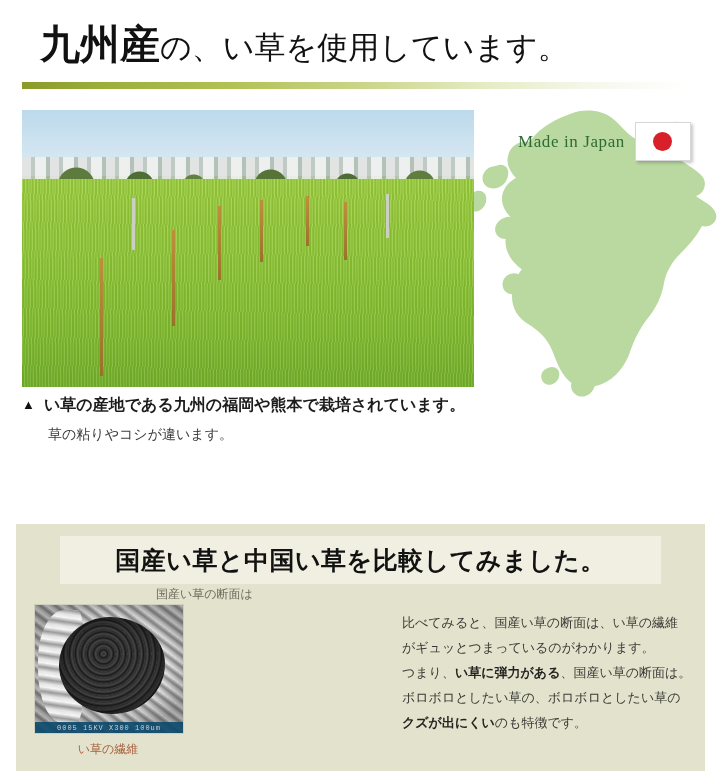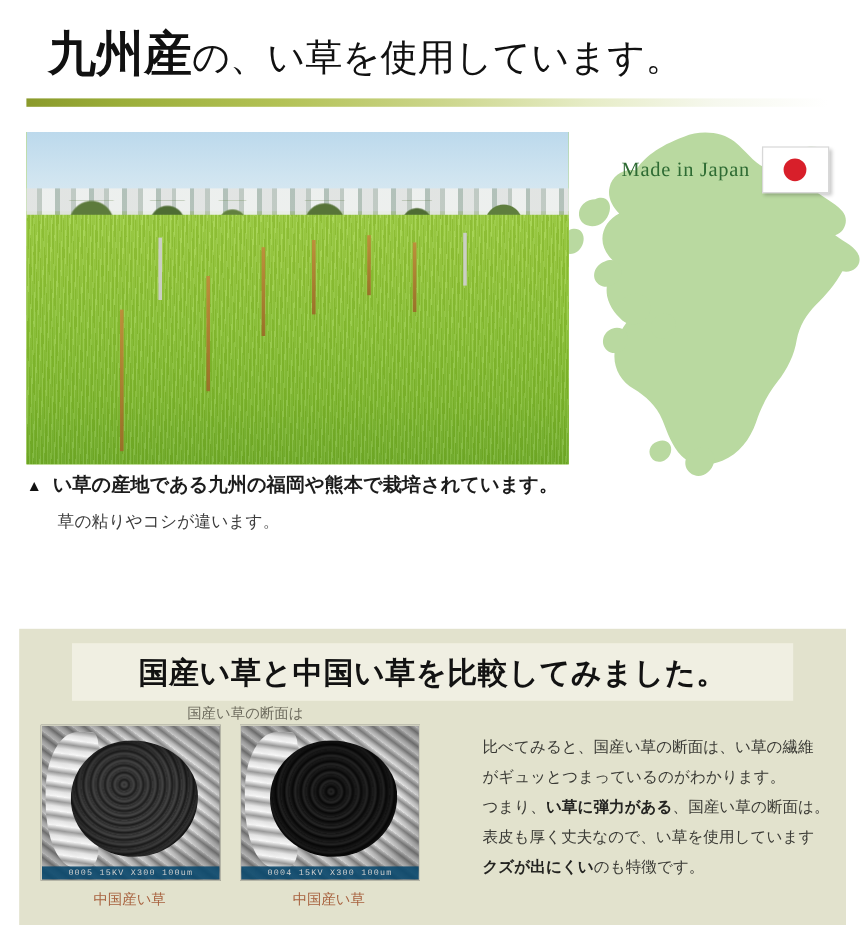--- a/index.html
+++ b/index.html
@@ -395,34 +395,25 @@
   <div class="sub-label">国産い草の断面は</div>
 
   <div class="micros">
     <div class="micro-item">
       <div class="micro-img">
         <div class="bg"></div>
         <div class="rind"></div>
         <div class="core"></div>
         <div class="strip">0005 15KV X300 100um</div>
       </div>
-      <div class="micro-cap">中国産い草</div>
+      <div class="micro-cap">い草の繊維</div>
     </div>
 
-    <div class="micro-item">
-      <div class="micro-img dark">
-        <div class="bg"></div>
-        <div class="rind"></div>
-        <div class="core"></div>
-        <div class="strip">0004 15KV X300 100um</div>
-      </div>
-      <div class="micro-cap">中国産い草</div>
-    </div>
   </div>
 
   <div class="panel-body">
     <div>比べてみると、国産い草の断面は、い草の繊維</div>
     <div>がギュッとつまっているのがわかります。</div>
     <div><span>つまり、</span><b>い草に弾力がある</b><span>、国産い草の断面は。</span></div>
-    <div>表皮も厚く丈夫なので、い草を使用しています</div>
+    <div>ボロボロとしたい草の、ボロボロとしたい草の</div>
     <div><b>クズが出にくい</b><span>のも特徴です。</span></div>
   </div>
 </div>
 
 </body></html>

